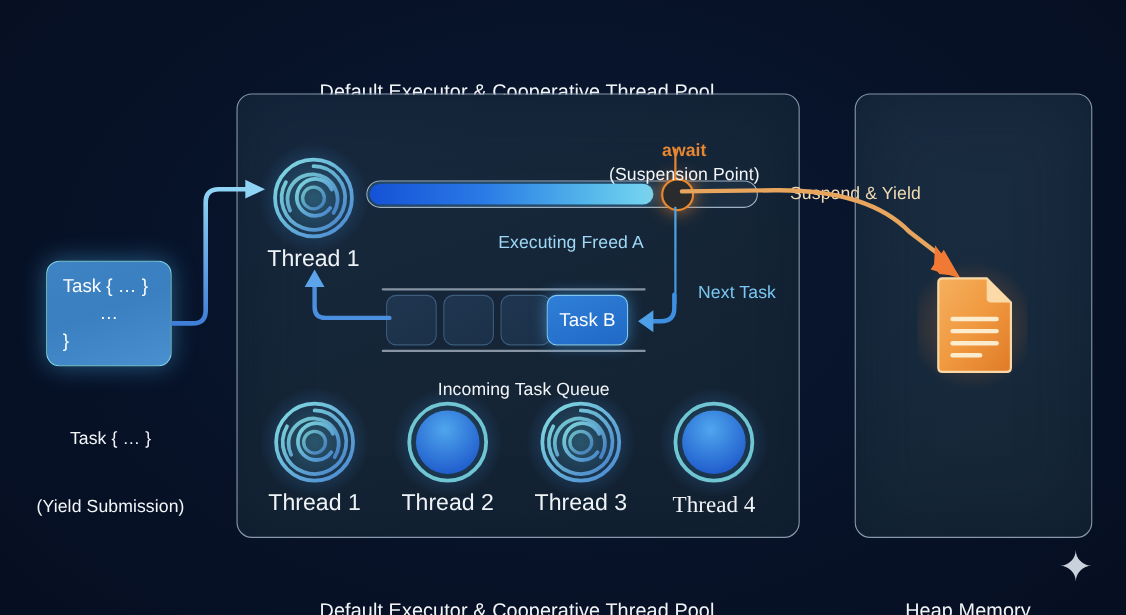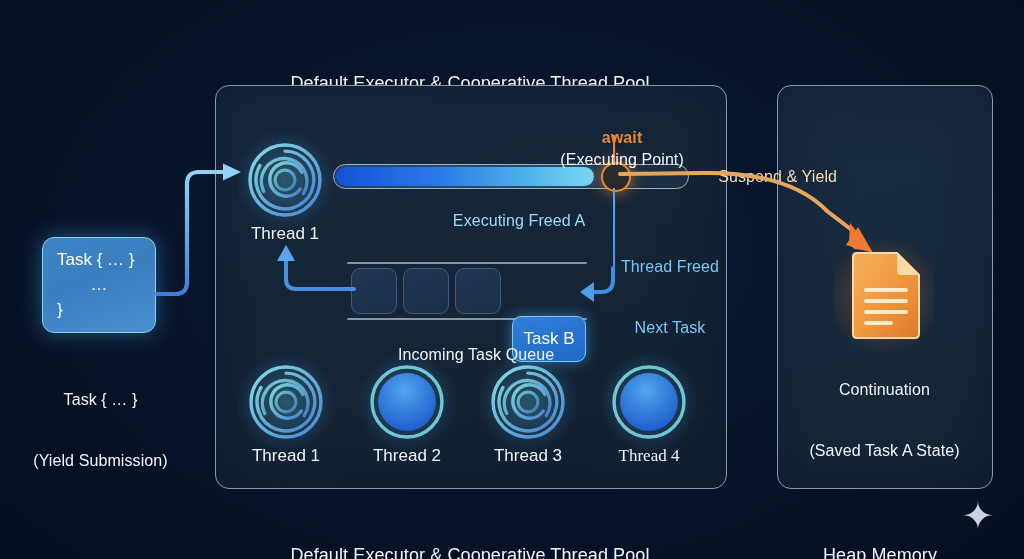--- a/index.html
+++ b/index.html
@@ -28,21 +28,21 @@
            box-shadow: inset 0 0 60px rgba(10,25,45,.6); }
   .panel.heap { background: linear-gradient(165deg, #1a2c41 0%, #17293c 60%, #152433 100%); }
 
   
   .thread { position:absolute; }
   .thread .disc { position:relative; width:100%; height:100%; }
   .thread .glow { position:absolute; inset:-14%; border-radius:50%;
      background: radial-gradient(circle, rgba(90,200,235,.30) 0%, rgba(60,140,215,.12) 55%, rgba(0,0,0,0) 72%); }
   .thread svg { position:absolute; inset:0; width:100%; height:100%; }
   .thread .tname { position:absolute; left:50%; transform:translateX(-50%);
-     top:100%; margin-top:6px; font-size:17px; color:#eef3f7; white-space:nowrap; }
+     top:100%; margin-top:6px; font-size:21px; color:#eef3f7; white-space:nowrap; }
 
   
   .bar-track { position:absolute; border-radius:999px;
      border:1.5px solid #9fb0c2; background:#1b2e42; overflow:hidden; }
   .bar-fill { position:absolute; left:2px; top:2px; bottom:2px; border-radius:999px;
      background: linear-gradient(90deg, #1552d6 0%, #2a7ae6 40%, #54b8ea 78%, #79d6f2 100%);
      box-shadow: 0 0 10px rgba(70,170,230,.55); }
 
   
   .susp-dot { position:absolute; width:26px; height:26px; border-radius:50%;
@@ -150,40 +150,39 @@
   </div>
 
   <div class="susp-tick" style="left:612.8px; top:135px; height:28px;"></div>
   <div class="susp-dot" style="left:601px; top:162px;"></div>
   <div class="susp-down" style="left:612.5px; top:188px; height:88px;"></div>
 
   <div class="lbl t17 c-orange" style="left:508px; top:108px; width:210px; color:#e8872f; font-weight:bold;">
     <span>await</span>
   </div>
   <div class="lbl t17" style="left:508px; top:130px; width:210px;">
-    <span>(Executing Point)</span>
+    <span>(Suspension Point)</span>
   </div>
 
   <div class="lbl t16 c-blue" style="left:612px; top:216px; width:116px; color:#79c7f2;">
-    <div>Thread Freed</div>
     <div>Next Task</div>
   </div>
 
   <svg style="position:absolute; left:578px; top:266px; width:48px; height:40px;">
     <path d="M35,2 L35,14 Q35,26 23,26 L14,26" fill="none" stroke="#3f8fe0" stroke-width="4" stroke-linecap="round"></path>
     <path d="M16,16 L2,26 L16,36 Z" fill="#4f9fe8"></path>
   </svg>
 
   <div class="q-rail" style="left:347px; top:262px; width:240px;"></div>
   <div class="q-rail" style="left:347px; top:318px; width:240px;"></div>
 
   <div class="q-slot" style="left:351px; top:268px;"></div>
   <div class="q-slot" style="left:403px; top:268px;"></div>
   <div class="q-slot" style="left:455px; top:268px;"></div>
-  <div class="q-task" style="left:512px; top:268px; width:72px; height:44px;margin-top:48px;">
+  <div class="q-task" style="left:497px; top:268px; width:72px; height:44px;">
     <span>Task B</span>
   </div>
 
   <div class="lbl t17" style="left:347px; top:325px; width:240px;">
     <span>Incoming Task Queue</span>
   </div>
 
   <svg style="position:absolute; left:268px; top:245px; width:92px; height:52px;">
     <path d="M86,44 L28,44 Q18,44 18,34 L18,14" fill="none" stroke="#4a8fe0" stroke-width="4" stroke-linecap="round"></path>
     <path d="M9,16 L18,0 L27,16 Z" fill="#5ca4ec"></path>
@@ -269,24 +268,20 @@
       <path d="M50,1 L50,19 Q50,23 54,23 L72,23 Z" fill="#fbdaa8"></path>
       <g stroke="#fff3da" stroke-width="4" stroke-linecap="round" opacity=".92">
         <line x1="19" y1="38" x2="59" y2="38"></line>
         <line x1="19" y1="49" x2="59" y2="49"></line>
         <line x1="19" y1="60" x2="59" y2="60"></line>
         <line x1="19" y1="71" x2="44" y2="71"></line>
       </g>
     </svg>
   </div>
 
-  <div class="lbl t16" style="left:782px; top:339px; width:205px;">
-    <div>Continuation</div>
-    <div>(Saved Task A State)</div>
-  </div>
 
   <div class="lbl t18" style="left:215px; top:498px; width:510px;">
     <div>Default Executor &amp; Cooperative Thread Pool</div>
     
   </div>
 
   <div class="lbl t18" style="left:768px; top:498px; width:224px;">
     <div>Heap Memory</div>
     
   </div>

